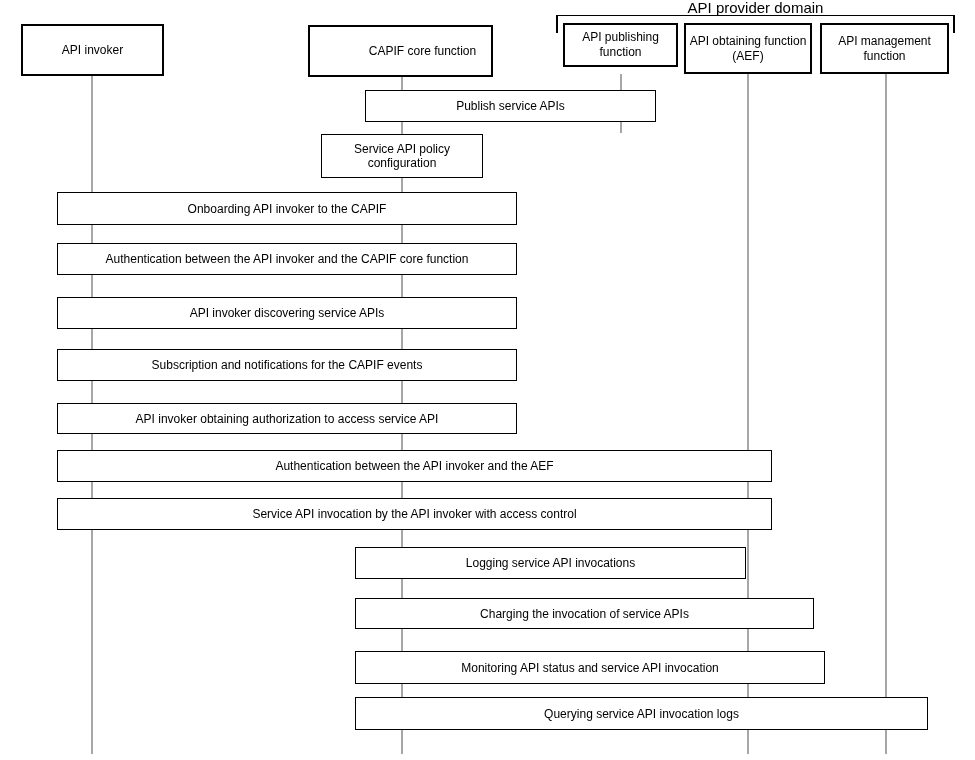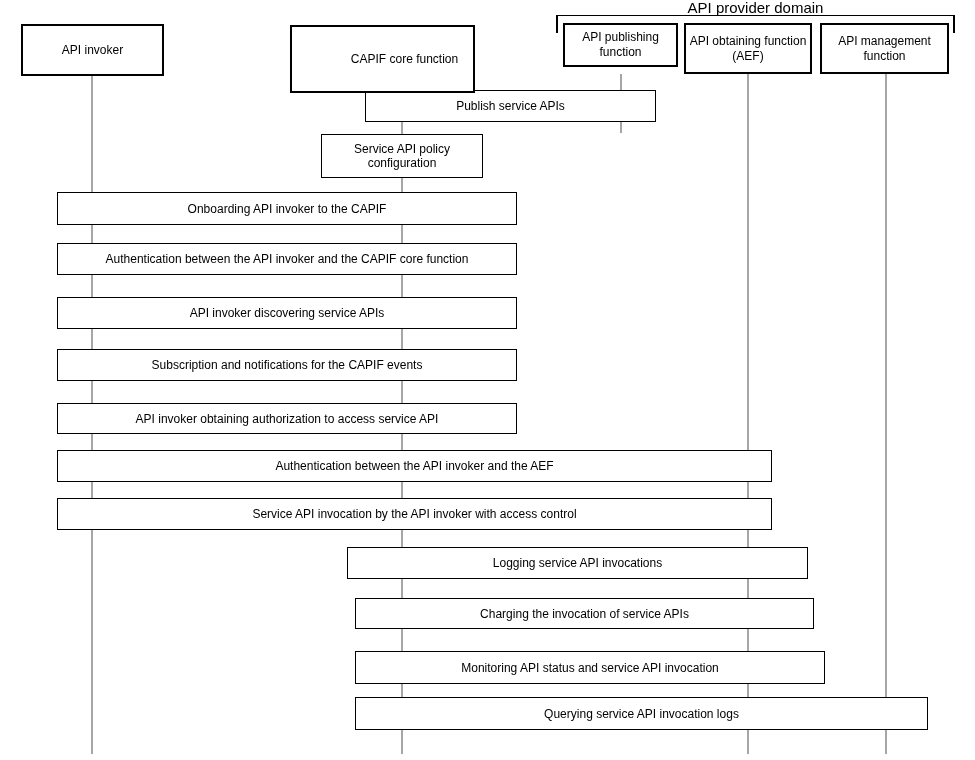--- a/index.html
+++ b/index.html
@@ -78,21 +78,21 @@
 
   <div class="bracket-label" style="left:556px; top:1px; width:399px;">API provider domain</div>
   <div class="bracket-line" style="left:556px; top:15px; width:399px;"></div>
   <div class="bracket-tick" style="left:556px; top:15px; height:18px;"></div>
   <div class="bracket-tick" style="left:953px; top:15px; height:18px;"></div>
 
   <div class="actor" style="left:21px;  top:24px; width:143px; height:52px;">
     <span>API invoker</span>
     <span></span>
   </div>
-  <div class="actor" style="left:290px; top:25px; width:185px; height:68px;padding-left:44px;">
+  <div class="actor" style="left:308px; top:25px; width:185px; height:52px;padding-left:44px;">
     <span>CAPIF core function</span>
     <span></span>
   </div>
   <div class="actor" style="left:563px; top:23px; width:115px; height:44px;">
     <span>API publishing</span>
     <span>function</span>
   </div>
   <div class="actor" style="left:684px; top:23px; width:128px; height:51px;">
     <span>API obtaining function</span>
     <span>(AEF)</span>
@@ -104,18 +104,18 @@
 
   <div class="activity" style="left:365px; top:90px;  width:291px; height:32px;">Publish service APIs</div>
   <div class="activity" style="left:321px; top:134px; width:162px; height:44px;">Service API policy configuration</div>
   <div class="activity" style="left:57px;  top:192px; width:460px; height:33px;">Onboarding API invoker to the CAPIF</div>
   <div class="activity" style="left:57px;  top:243px; width:460px; height:32px;">Authentication between the API invoker and the CAPIF core function</div>
   <div class="activity" style="left:57px;  top:297px; width:460px; height:32px;">API invoker discovering service APIs</div>
   <div class="activity" style="left:57px;  top:349px; width:460px; height:32px;">Subscription and notifications for the CAPIF events</div>
   <div class="activity" style="left:57px;  top:403px; width:460px; height:31px;">API invoker obtaining authorization to access service API</div>
   <div class="activity" style="left:57px;  top:450px; width:715px; height:32px;">Authentication between the API invoker and the AEF</div>
   <div class="activity" style="left:57px;  top:498px; width:715px; height:32px;">Service API invocation by the API invoker with access control</div>
-  <div class="activity" style="left:347px; top:547px; width:461px; height:32px;">Logging service API invocations</div>
+  <div class="activity" style="left:355px; top:547px; width:391px; height:32px;">Logging service API invocations</div>
   <div class="activity" style="left:355px; top:598px; width:459px; height:31px;">Charging the invocation of service APIs</div>
   <div class="activity" style="left:355px; top:651px; width:470px; height:33px;">Monitoring API status and service API invocation</div>
   <div class="activity" style="left:355px; top:697px; width:573px; height:33px;">Querying service API invocation logs</div>
 
 </div>
 
 </body></html>

